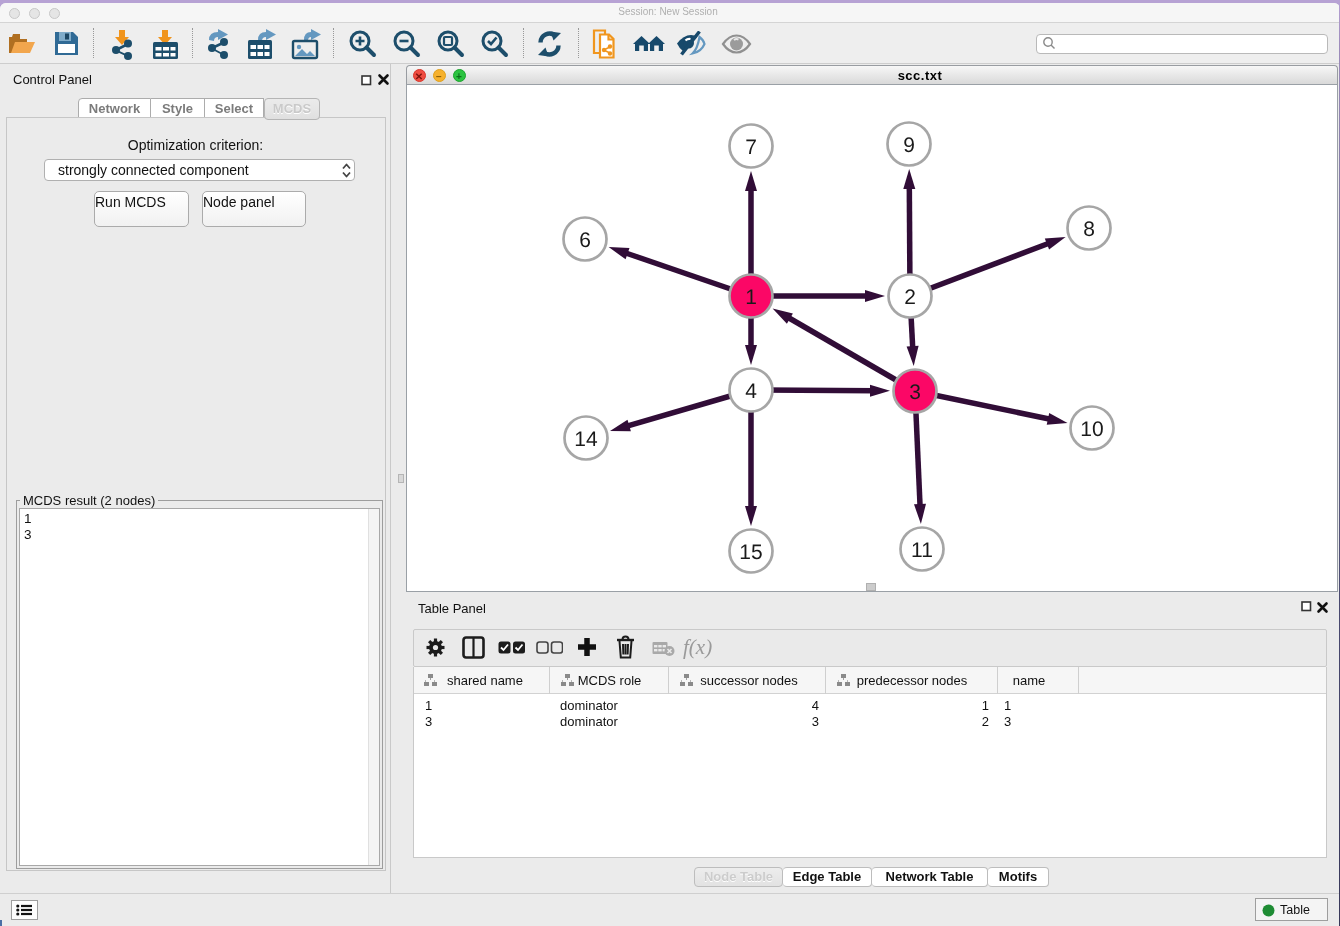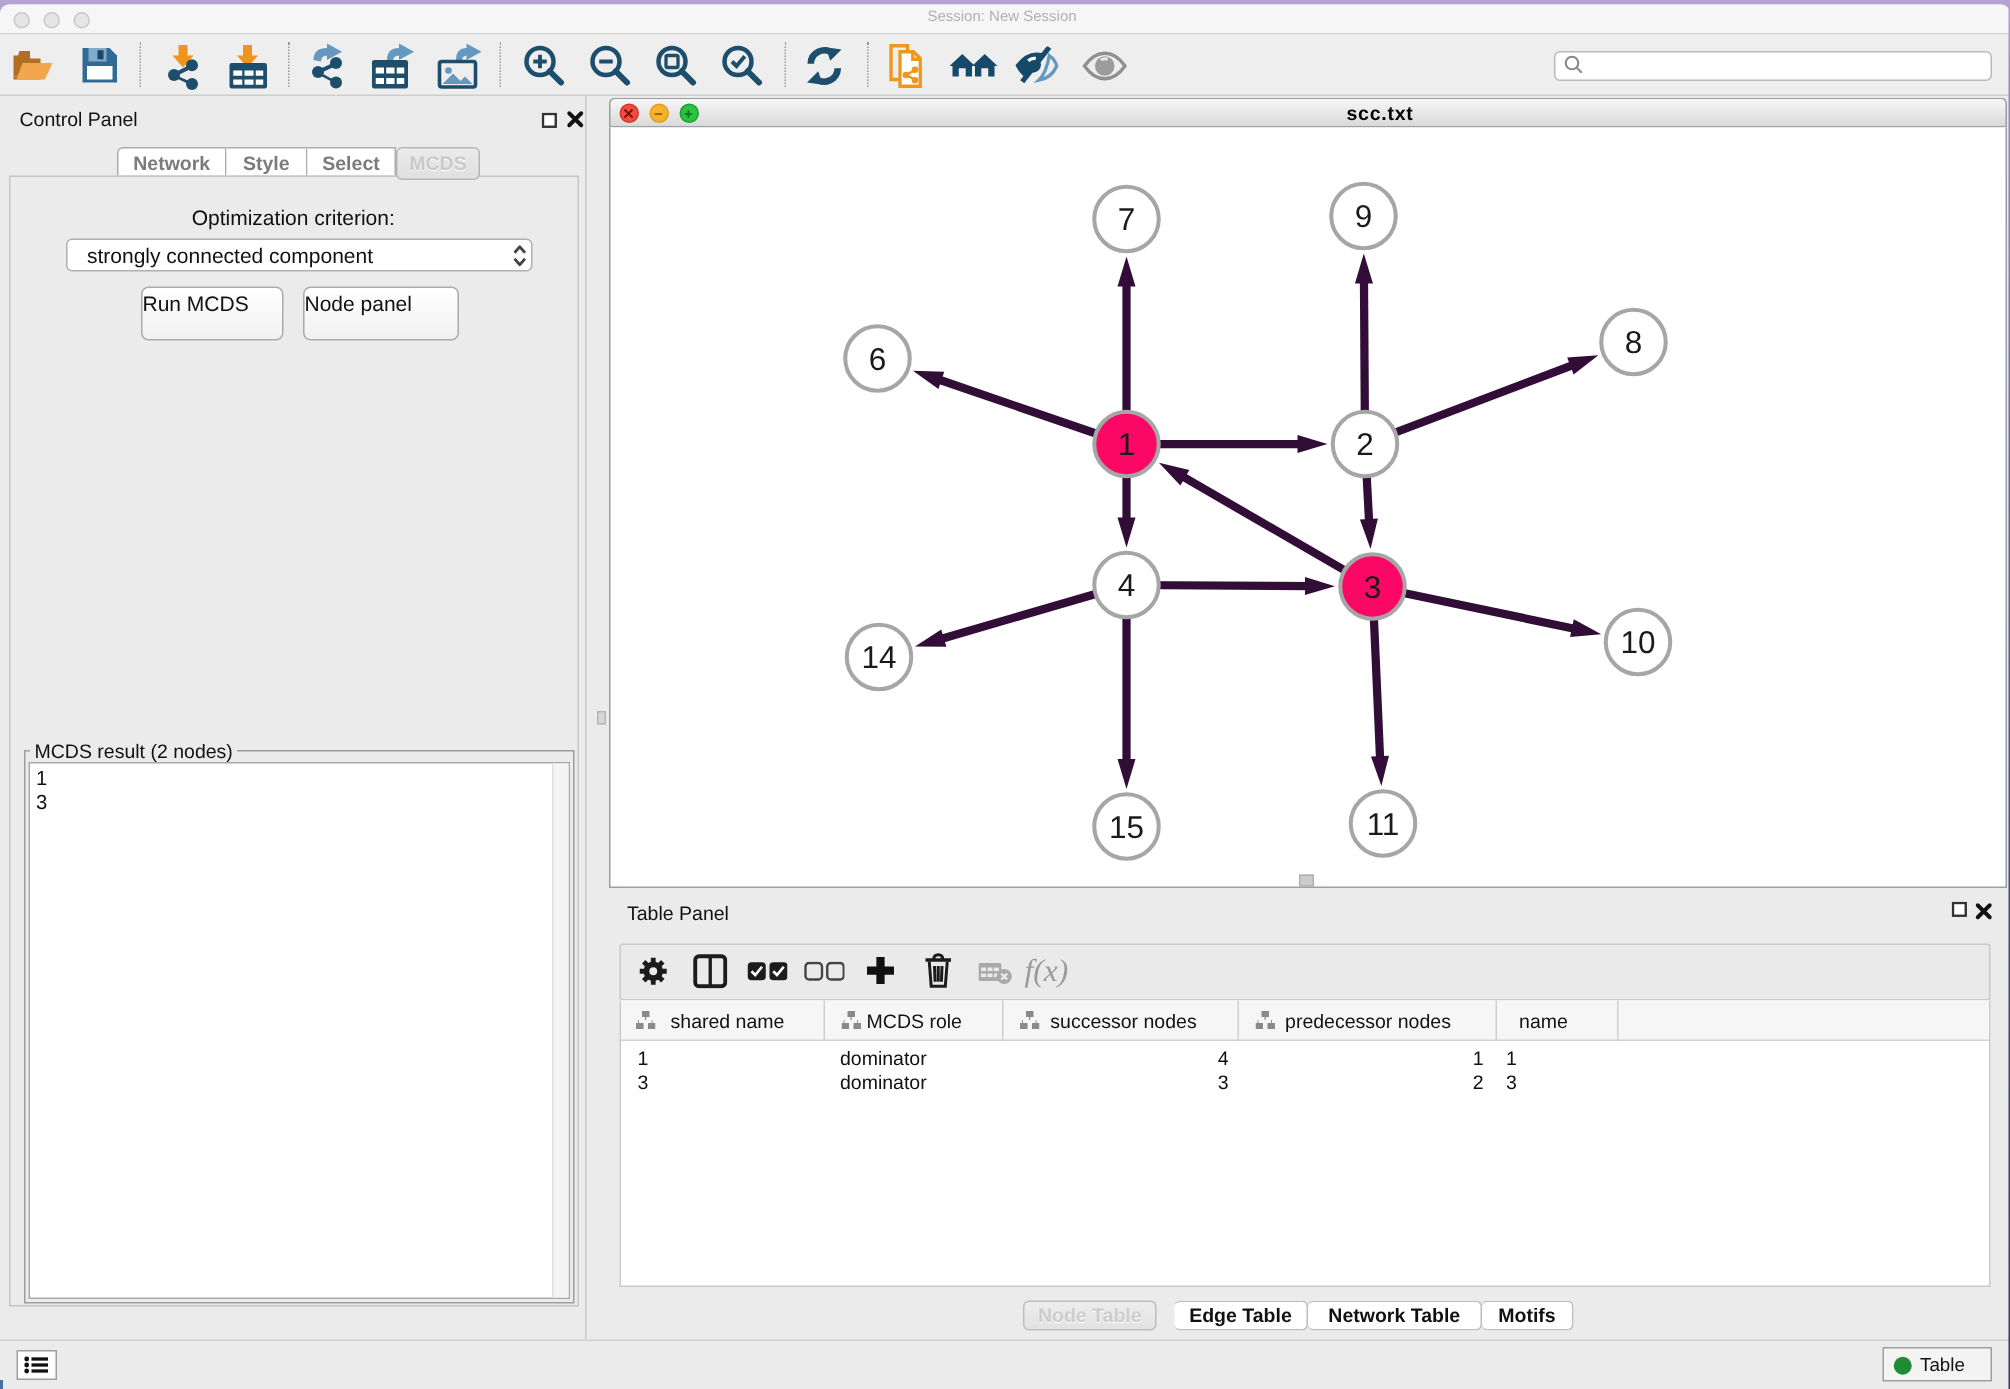--- a/index.html
+++ b/index.html
@@ -392,21 +392,21 @@
 <div class="td" style="left:146px;top:31px">dominator</div>
 <div class="td" style="left:345px;top:31px;width:60px;text-align:right">4</div>
 <div class="td" style="left:515px;top:31px;width:60px;text-align:right">1</div>
 <div class="td" style="left:590px;top:31px">1</div>
 <div class="td" style="left:11px;top:47px">3</div>
 <div class="td" style="left:146px;top:47px">dominator</div>
 <div class="td" style="left:345px;top:47px;width:60px;text-align:right">3</div>
 <div class="td" style="left:515px;top:47px;width:60px;text-align:right">2</div>
 <div class="td" style="left:590px;top:47px">3</div>
 </div>
-<div class="btab" style="left:290px;width:89px;background:linear-gradient(#ededed,#e2e2e2);color:#ccc;text-shadow:0 1px 0 #fff">Node Table</div>
+<div class="btab" style="left:302px;width:89px;background:linear-gradient(#ededed,#e2e2e2);color:#ccc;text-shadow:0 1px 0 #fff">Node Table</div>
 <div class="btab" style="left:391px;width:89px;border-left:none">Edge Table</div>
 <div class="btab" style="left:480px;width:116px;border-left:none">Network Table</div>
 <div class="btab" style="left:596px;width:61px;border-left:none">Motifs</div>
 </div>
 <div class="sb">
 <div class="abs" style="left:11px;top:6px;width:27px;height:20px;background:#fdfdfd;border:1px solid #9e9e9e"></div>
 <svg class="abs" style="left:16px;top:10px" width="16" height="12">
       <g fill="#111">
         <circle cx="1.8" cy="2" r="1.6"></circle>
         <circle cx="1.8" cy="6" r="1.6"></circle>

